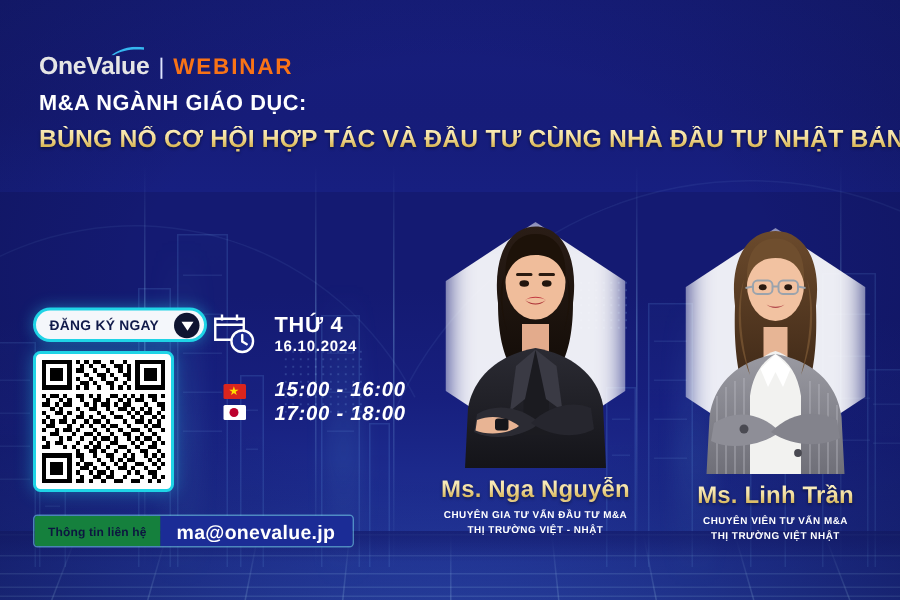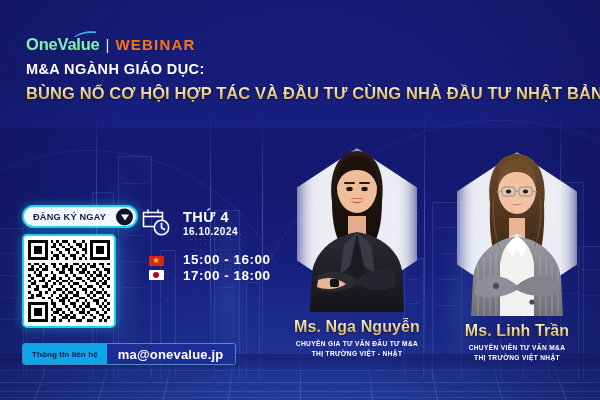--- a/index.html
+++ b/index.html
@@ -66,21 +66,21 @@
   }
   .arcs{ position:absolute; inset:0; opacity:.45; }
   .arc{
     position:absolute; border:1px solid rgba(150,205,255,.16);
     border-radius:50%; border-color:rgba(150,205,255,.16) transparent transparent transparent;
   }
 
   
   .header{ position:absolute; left:26px; top:36px; z-index:6; }
   .logoline{ display:flex; align-items:flex-end; gap:6px; }
-  .logo{ position:relative; font-size:16.5px; font-weight:700; color:#86efac; letter-spacing:-0.2px; line-height:1; }
+  .logo{ position:relative; font-size:16.5px; font-weight:700; color:#e5e5e5; letter-spacing:-0.2px; line-height:1; }
   .logo .swoosh{
     position:absolute; right:4px; top:-5px; width:22px; height:6px; overflow:hidden;
   }
   .logo .swoosh svg{ display:block; }
   .bar{ color:#dfe6ff; font-size:15px; font-weight:400; line-height:1; padding-bottom:1px; }
   .webinar{ color:#f97316; font-size:15px; font-weight:700; letter-spacing:1.2px; line-height:1; padding-bottom:1px; }
   .l2{
     margin-top:9px; color:#ffffff; font-size:14.5px; font-weight:700;
     letter-spacing:.4px; line-height:1.1;
   }
@@ -121,21 +121,21 @@
   }
   .qr{ width:100%; height:100%; }
 
   
   .contact{
     position:absolute; left:22px; top:343px; z-index:6;
     display:flex; align-items:stretch; height:22px;
     border:1px solid rgba(120,215,240,.55); border-radius:3px; overflow:hidden;
   }
   .contact .lbl{
-    background:#0ea5e9; color:#0d1640; font-size:8px; font-weight:700;
+    background:#15803d; color:#0d1640; font-size:8px; font-weight:700;
     display:flex; align-items:center; padding:0 9px; letter-spacing:.1px; white-space:nowrap;
   }
   .contact .mail{
     background:#1b2c96; color:#ffffff; font-size:13px; font-weight:700;
     display:flex; align-items:center; padding:0 11px; letter-spacing:.2px; white-space:nowrap;
   }
 
   
   .details{ position:absolute; left:138px; top:206px; z-index:6; width:150px; }
   .row{ display:flex; align-items:center; gap:9px; }
@@ -143,21 +143,21 @@
   .ico{ width:36px; flex:0 0 36px; display:flex; align-items:center; justify-content:center; }
   .dtxt{ color:#ffffff; font-weight:700; letter-spacing:.5px; line-height:1.12; }
   .d-day{ font-size:14.5px; }
   .d-date{ font-size:10px; }
   .flags{ width:36px; flex:0 0 36px; display:flex; flex-direction:column; gap:4px; align-items:center; }
   .flag{ width:15px; height:10px; position:relative; border-radius:1px; overflow:hidden; }
   .flag-vn{ background:#da251d; display:flex; align-items:center; justify-content:center; }
   .flag-vn span{ color:#ffdd00; font-size:8px; line-height:1; }
   .flag-jp{ background:#fff; display:flex; align-items:center; justify-content:center; }
   .flag-jp span{ width:6px; height:6px; border-radius:50%; background:#bc002d; display:block; }
-  .times{ line-height:1.18; }
+  .times{ line-height:1.18;font-style:italic; }
   .times div{ color:#ffffff; font-size:13.5px; font-weight:700; letter-spacing:.5px; }
   .d-online{ font-size:14.5px; }
 
   
   .speaker{ position:absolute; z-index:5; width:170px; text-align:center; }
   .sp1{ left:272px; top:136px; }
   .sp2{ left:432px; top:140px; }
   .hexwrap{ position:relative; width:138px; height:176px; margin:0 auto; }
   .hexglow{
     position:absolute; left:50%; top:50%; transform:translate(-50%,-50%);

